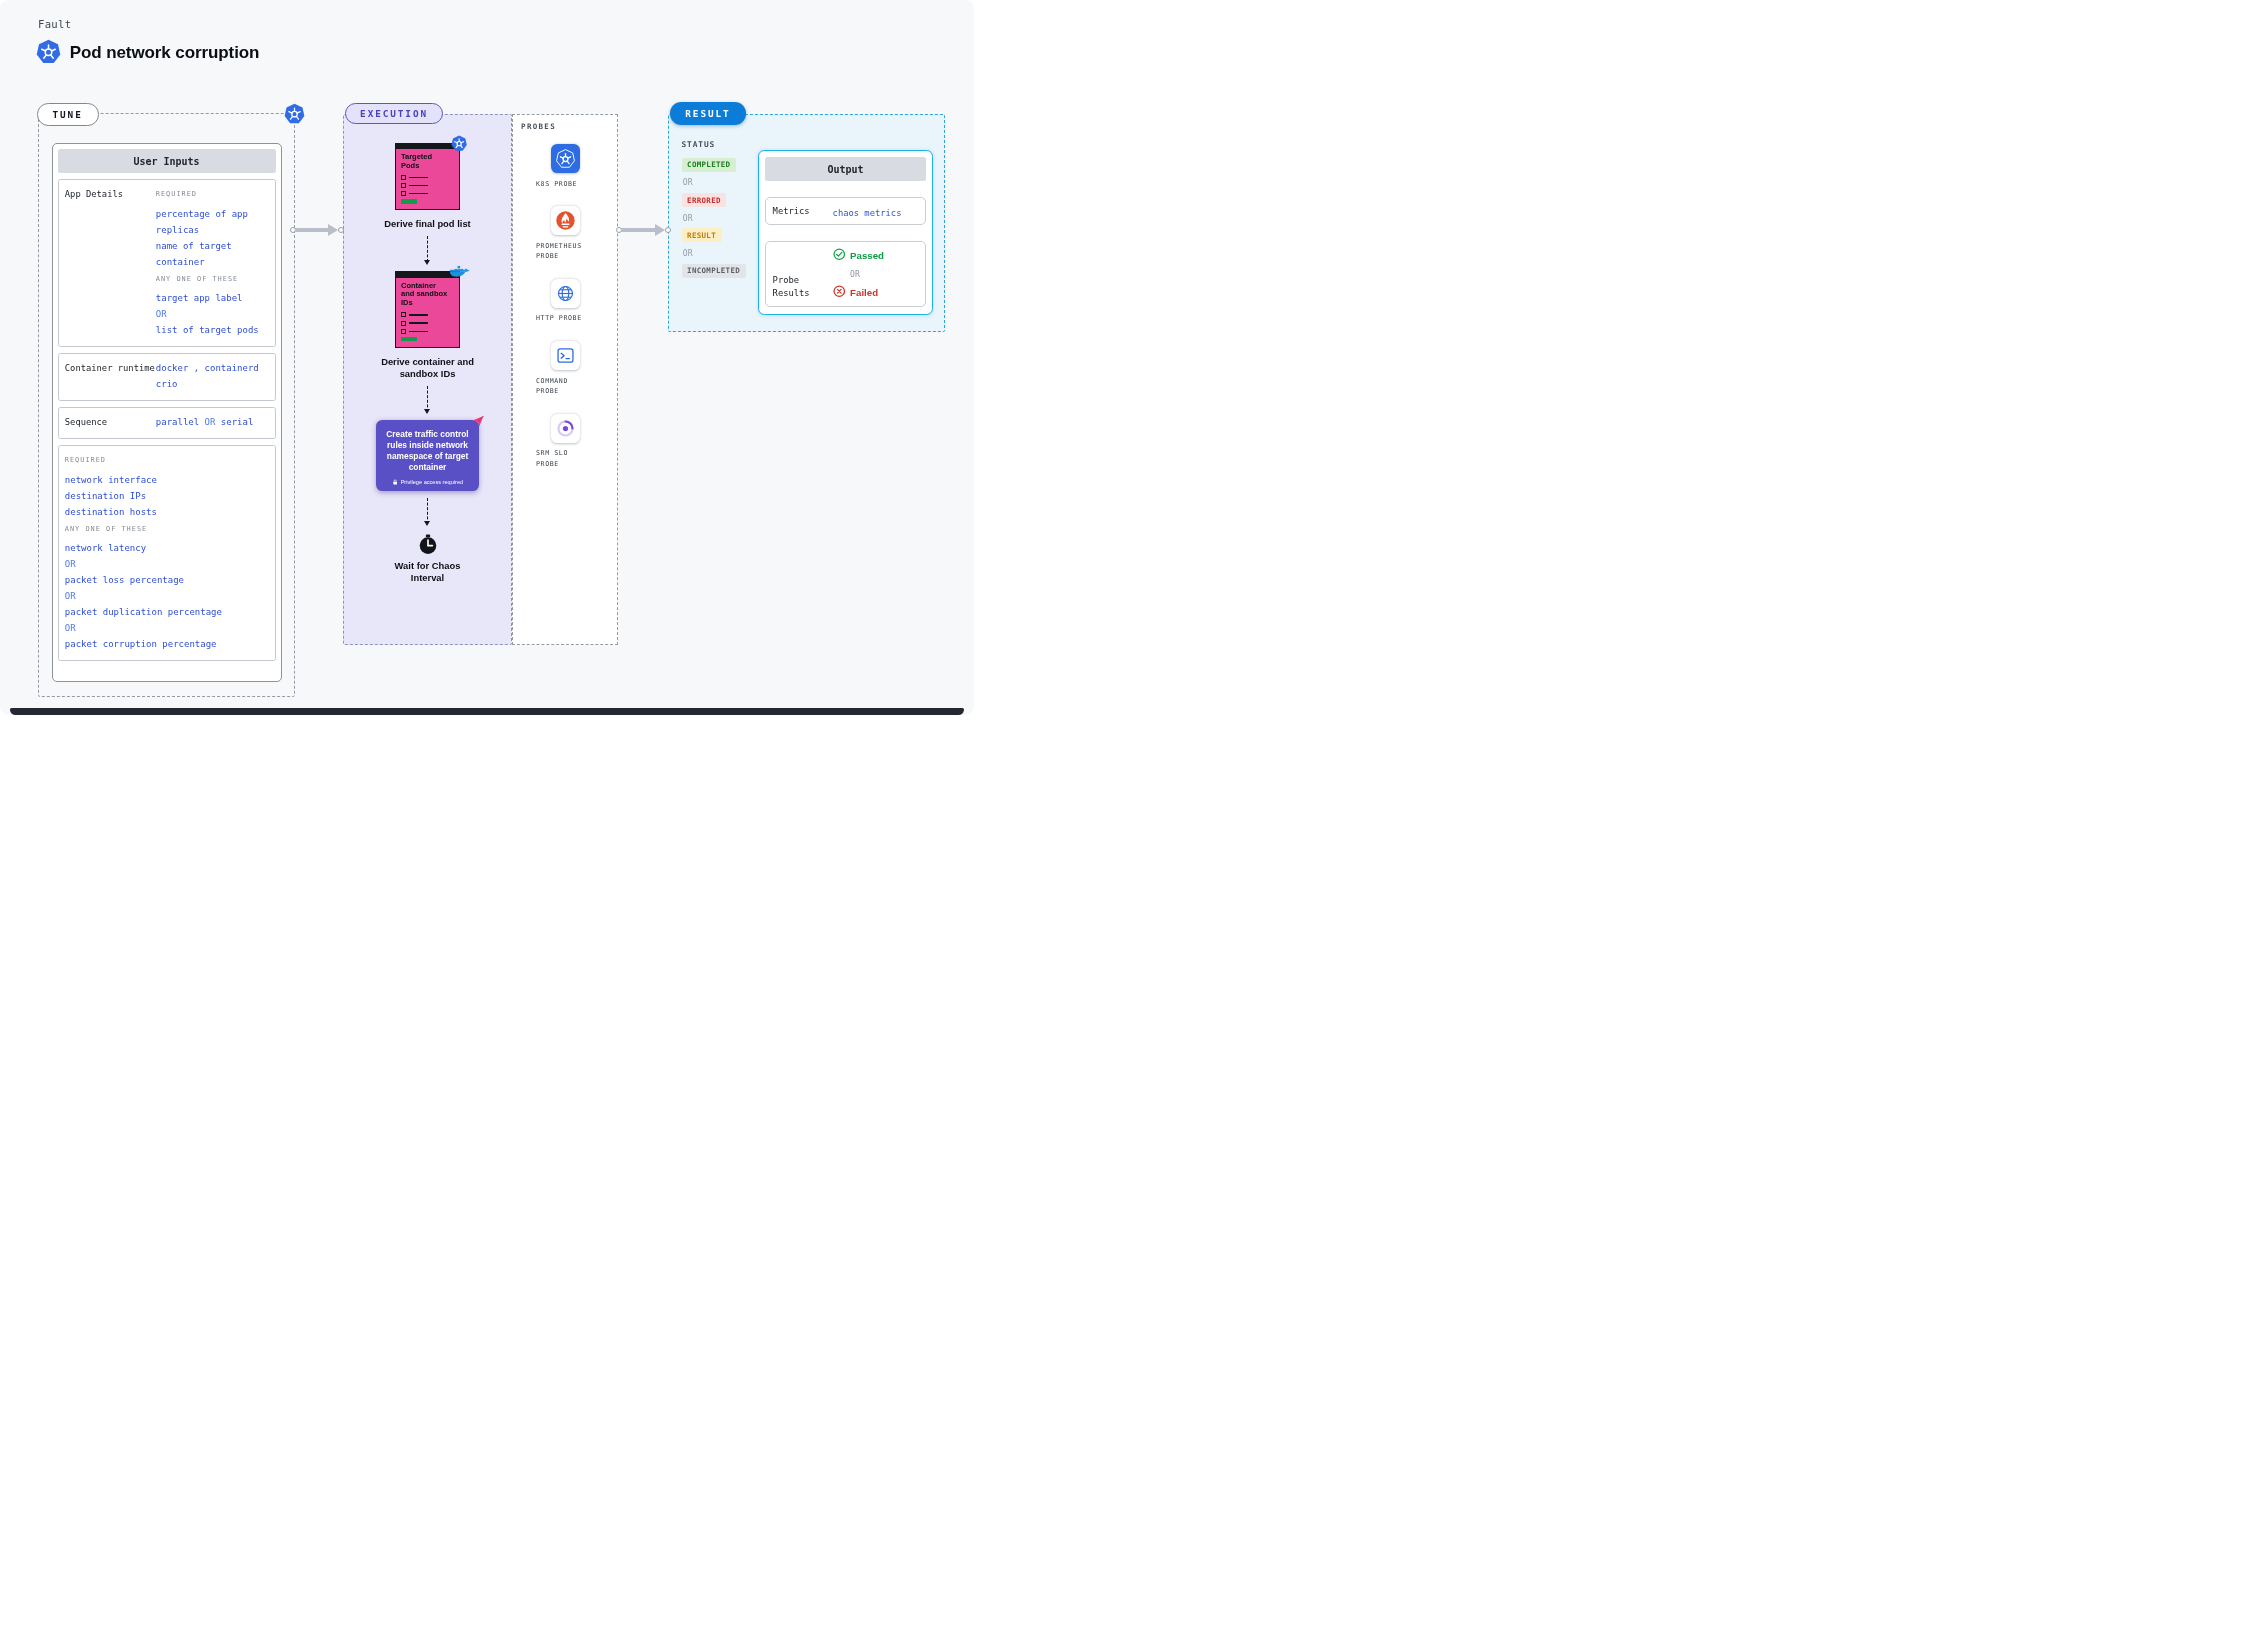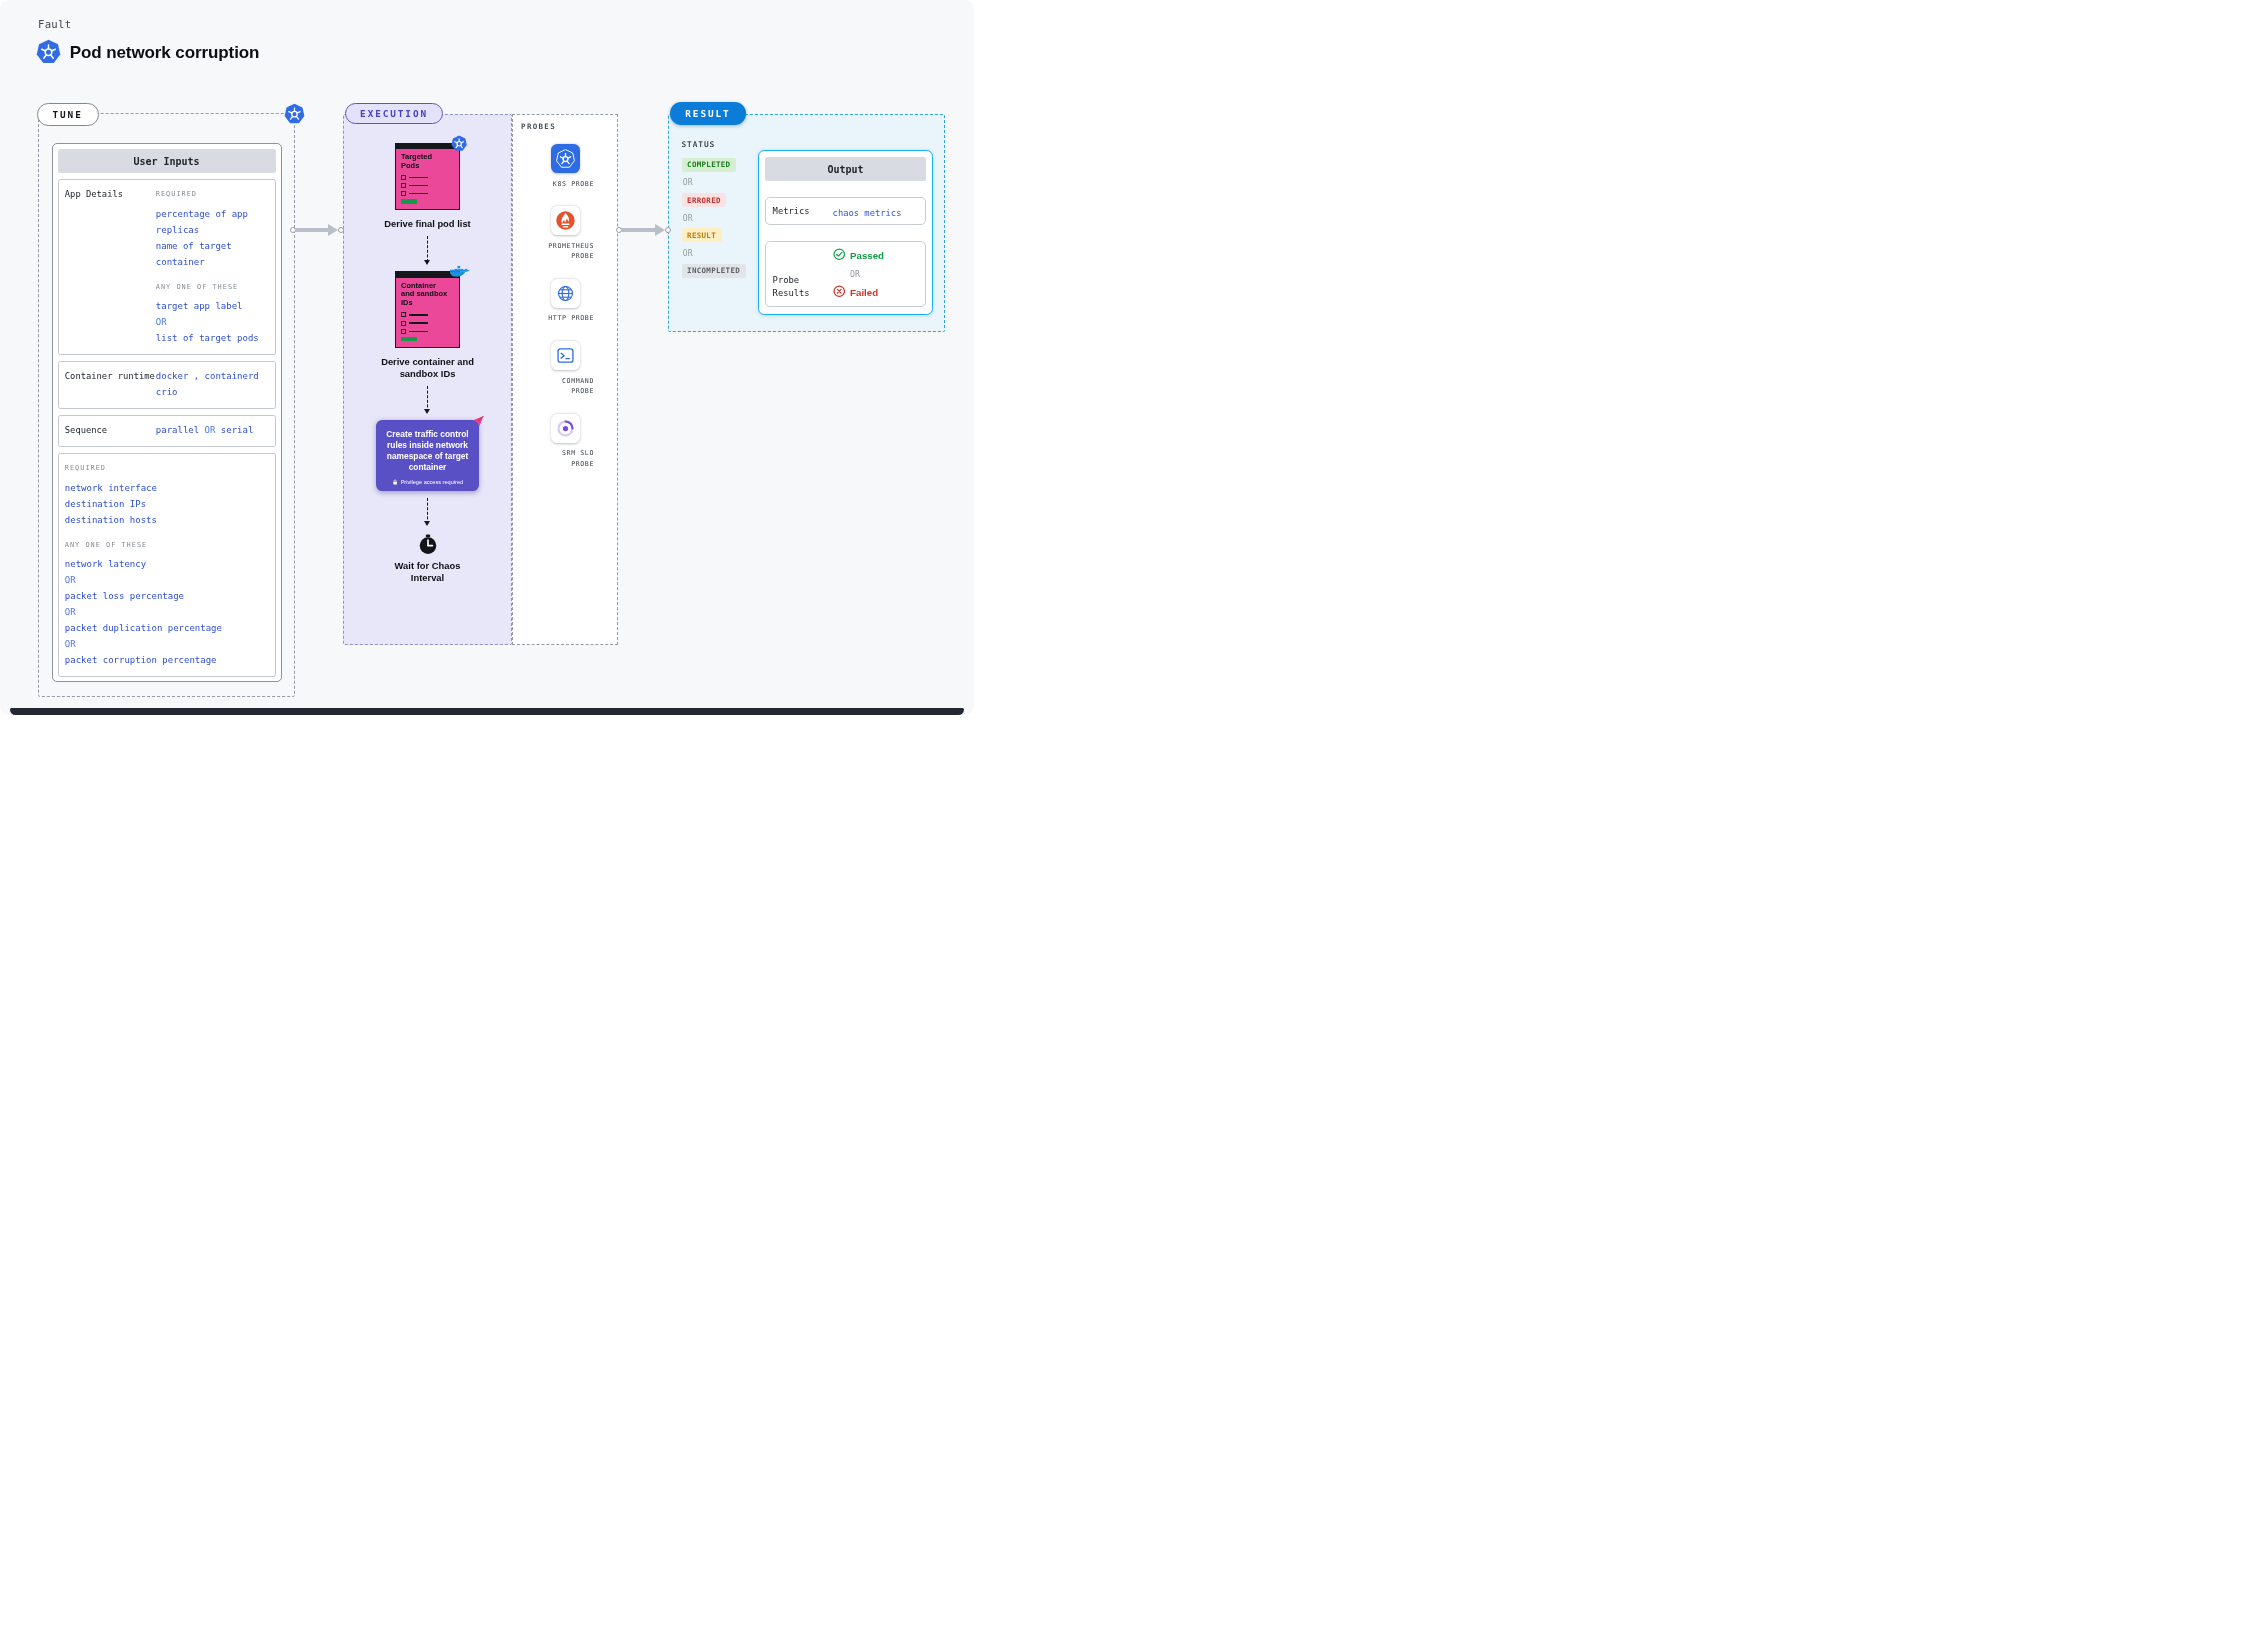--- a/index.html
+++ b/index.html
@@ -21,21 +21,21 @@
   .pill-tune { left:-2.5px; top:-10.6px; height:23px; padding:0 15px; background:#ffffff; border:1.3px solid #82888f; color:#15181d; }
   .tune-corner-icon { position:absolute; right:-10.6px; top:-10.6px; width:21px; height:21px; z-index:4; }
 
   .ui-card { position:absolute; left:12.5px; top:29px; right:12.5px; bottom:13.8px; background:#fff; border:1.3px solid #8d939b; border-radius:5px; padding:5px; }
   .card-header { background:#d8dce2; border-radius:2.5px; height:24px; display:flex; align-items:center; justify-content:center; font-weight:700; font-size:10px; color:#22262c; margin-bottom:6.3px; }
 
   .t-section { border:0.9px solid #c4c9d1; border-radius:2.5px; display:flex; padding:6.3px 5px 7.5px 6.3px; margin-bottom:6.3px; }
   .s-label { flex:0 0 91px; font-size:8.8px; color:#1b2026; line-height:1.5; padding-top:1.9px; }
   .s-content { flex:1; font-size:9px; line-height:1.78; }
   .caps { font-size:6.9px; letter-spacing:1px; color:#858d97; margin:1.9px 0 5px; }
-  .caps.gap { margin-top:11px; }
+  .caps.gap { margin-top:3px; }
   .val { color:#2e4ed2; }
   .or-blue { color:#4f7be8; }
 
   
   .h-arrow { position:absolute; display:flex; align-items:center; height:13.8px; z-index:3; }
   .h-arrow .dot { width:6.3px; height:6.3px; border-radius:50%; background:#fdfdfe; border:1.3px solid #9aa0a8; flex:0 0 auto; }
   .h-arrow .shaft { height:4.4px; background:#b9bfc8; flex:1; margin:0 -1.3px; }
   .h-arrow .head { width:0; height:0; border-top:6.9px solid transparent; border-bottom:6.9px solid transparent; border-left:10.6px solid #b9bfc8; flex:0 0 auto; }
 
   
@@ -67,21 +67,21 @@
   .action-flag { position:absolute; top:-5.6px; right:-5px; line-height:0; }
   .clock-wrap { margin-top:1.3px; line-height:0; }
 
   
   .probes-panel { position:absolute; left:512px; top:114px; width:106px; height:531px; background:#ffffff; border:1.3px dashed #959ba4; }
   .probes-label { position:absolute; top:6.9px; left:8.1px; font-size:7.5px; font-weight:700; letter-spacing:1.3px; color:#4b525b; }
   .probes-list { position:absolute; inset:0; display:flex; flex-direction:column; align-items:center; padding-top:29px; }
   .probe-item { display:flex; flex-direction:column; align-items:center; margin-bottom:17.5px; }
   .tile { width:29px; height:29px; border-radius:6.3px; display:flex; align-items:center; justify-content:center; background:#fff; box-shadow:0 0.6px 2.5px rgba(20,30,50,.28); }
   .tile-k8s { background:#2e6ce4; }
-  .probe-name { margin-top:5.6px; font-size:6.6px; letter-spacing:0.6px; color:#3b424b; text-align:right; width:58px; line-height:1.55; }
+  .probe-name { margin-top:5.6px; font-size:6.6px; letter-spacing:0.6px; color:#3b424b; text-align:left; width:58px; line-height:1.55; }
 
   
   .result-box { position:absolute; left:668px; top:114px; width:277px; height:218px; border:1.3px dashed #2ba7de; background:#e9f5fb; border-radius:1.9px; }
   .pill-result { left:1.3px; top:-13px; height:22.5px; padding:0 15px; background:#0b7dd8; color:#fff; box-shadow:0 1.3px 3.8px rgba(10,80,150,.35); }
 
   .status-col { position:absolute; left:12.5px; top:25px; display:flex; flex-direction:column; align-items:flex-start; }
   .status-title { font-size:7.8px; font-weight:700; letter-spacing:0.9px; color:#454d57; margin-bottom:8.8px; }
   .badge { padding:2.5px 5.6px; font-size:7.5px; font-weight:700; border-radius:1.9px; letter-spacing:0.3px; margin-bottom:4.4px; }
   .badge-completed { background:#d6efd0; color:#1d7d21; }
   .badge-errored { background:#f9e2e2; color:#c02f2d; }

